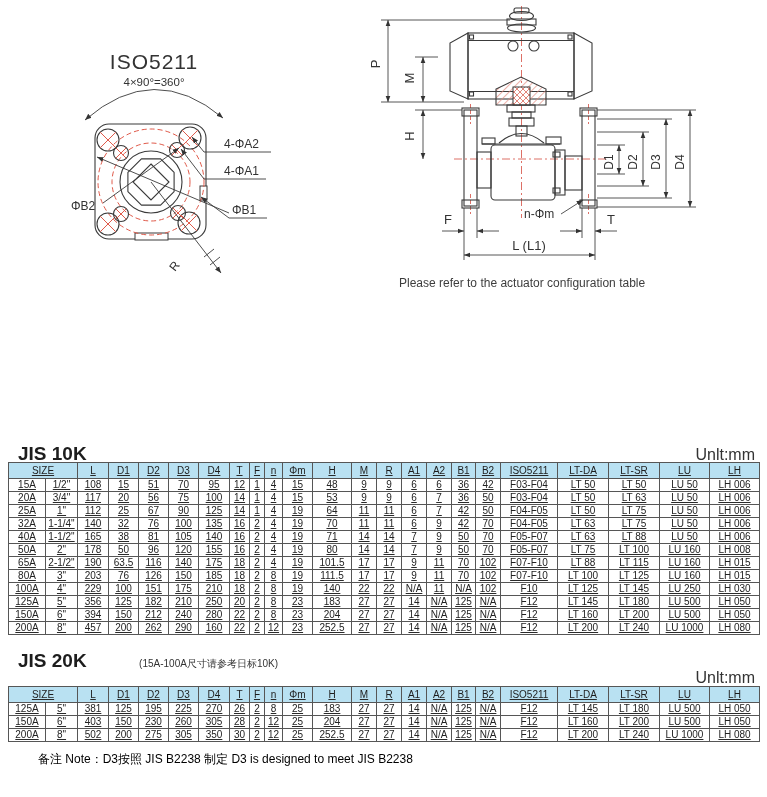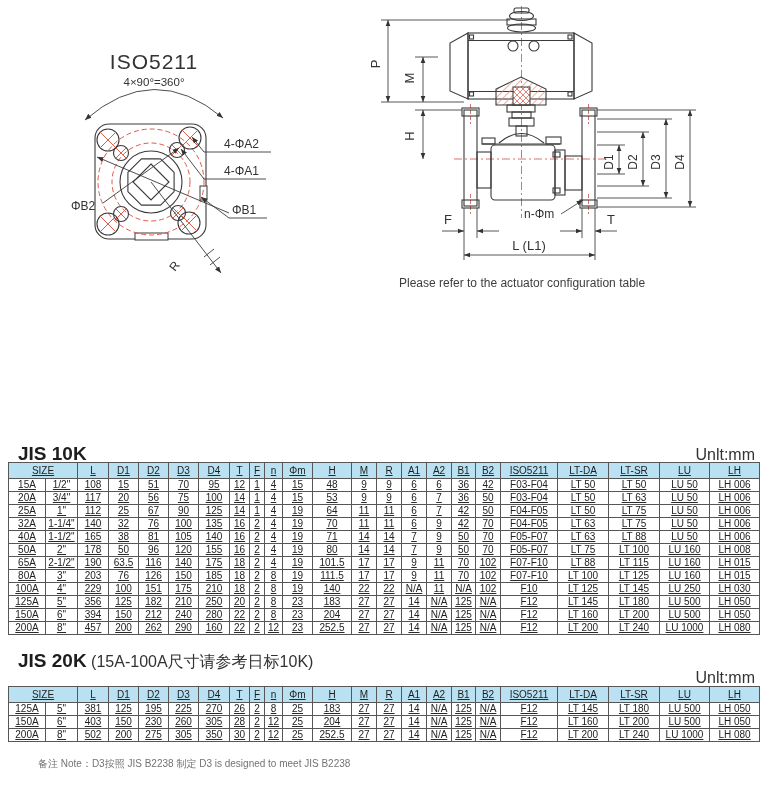--- a/index.html
+++ b/index.html
@@ -8,32 +8,32 @@
   .abs{position:absolute;}
   svg text{fill:#333;font-family:"Liberation Sans",sans-serif;}
   .draw{stroke:#3a3a3a;stroke-width:1.1;fill:none;}
   .thin{stroke:#3a3a3a;stroke-width:0.9;fill:none;}
   .dim{stroke:#444;stroke-width:0.9;fill:none;}
   .red-dash{stroke:#e05a4a;stroke-width:1;fill:none;stroke-dasharray:5 3;}
   .red-center{stroke:#d96055;stroke-width:0.9;fill:none;stroke-dasharray:8 3 2 3;}
   .red-bolt{stroke:#d96055;stroke-width:0.9;fill:none;stroke-dasharray:4 2;}
   .redx{stroke:#e05a4a;stroke-width:1;fill:none;}
   .section-title{font-size:19px;font-weight:bold;color:#1d1d1d;}
-  .small-note{font-size:16px;font-weight:normal;color:#333;}
+  .small-note{font-size:10px;font-weight:normal;color:#333;margin-left:48px;}
   .unit{font-size:16px;color:#333;text-align:center;}
   table.spec{border-collapse:collapse;table-layout:fixed;width:751px;background:#fff;
              border:1px solid #eab308;text-decoration:underline;}
   table.spec th,table.spec td{border:1px solid #565656;text-align:center;vertical-align:middle;
              font-size:10px;line-height:1;padding:0;overflow:hidden;white-space:nowrap;}
   table.spec th{background:#b9e1f2;height:15px;font-weight:normal;color:#1d1d1d;}
   table.spec td{height:12px;color:#222;}
   .notes{font-size:13px;color:#3d3d3d;line-height:1.28;}
   .notes .en{font-size:12px;margin-top:12px;}
   .bullet{color:#c83a28;margin-right:4px;font-size:12px;}
-  .footnote{font-size:10px;color:#737373;margin-top:6px;}
+  .footnote{font-size:12px;color:#000000;}
 </style>
 </head>
 <body>
 
 <div id="page">
 
   <svg class="abs" style="left:58px;top:36px;" width="302" height="248" viewBox="0 0 302 248">
     <defs>
       <marker id="far" viewBox="0 0 10 10" refX="9" refY="5" markerWidth="8" markerHeight="8" orient="auto-start-reverse">
         <path d="M0,1.5 L9,5 L0,8.5 z" fill="#333"></path>

